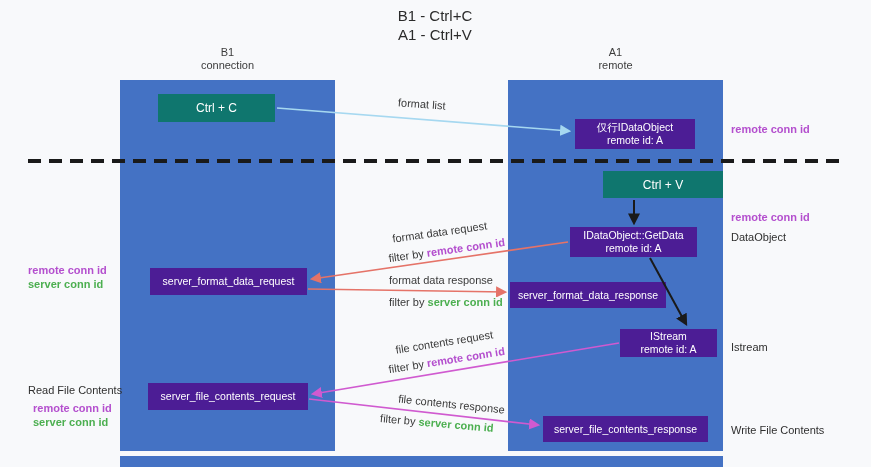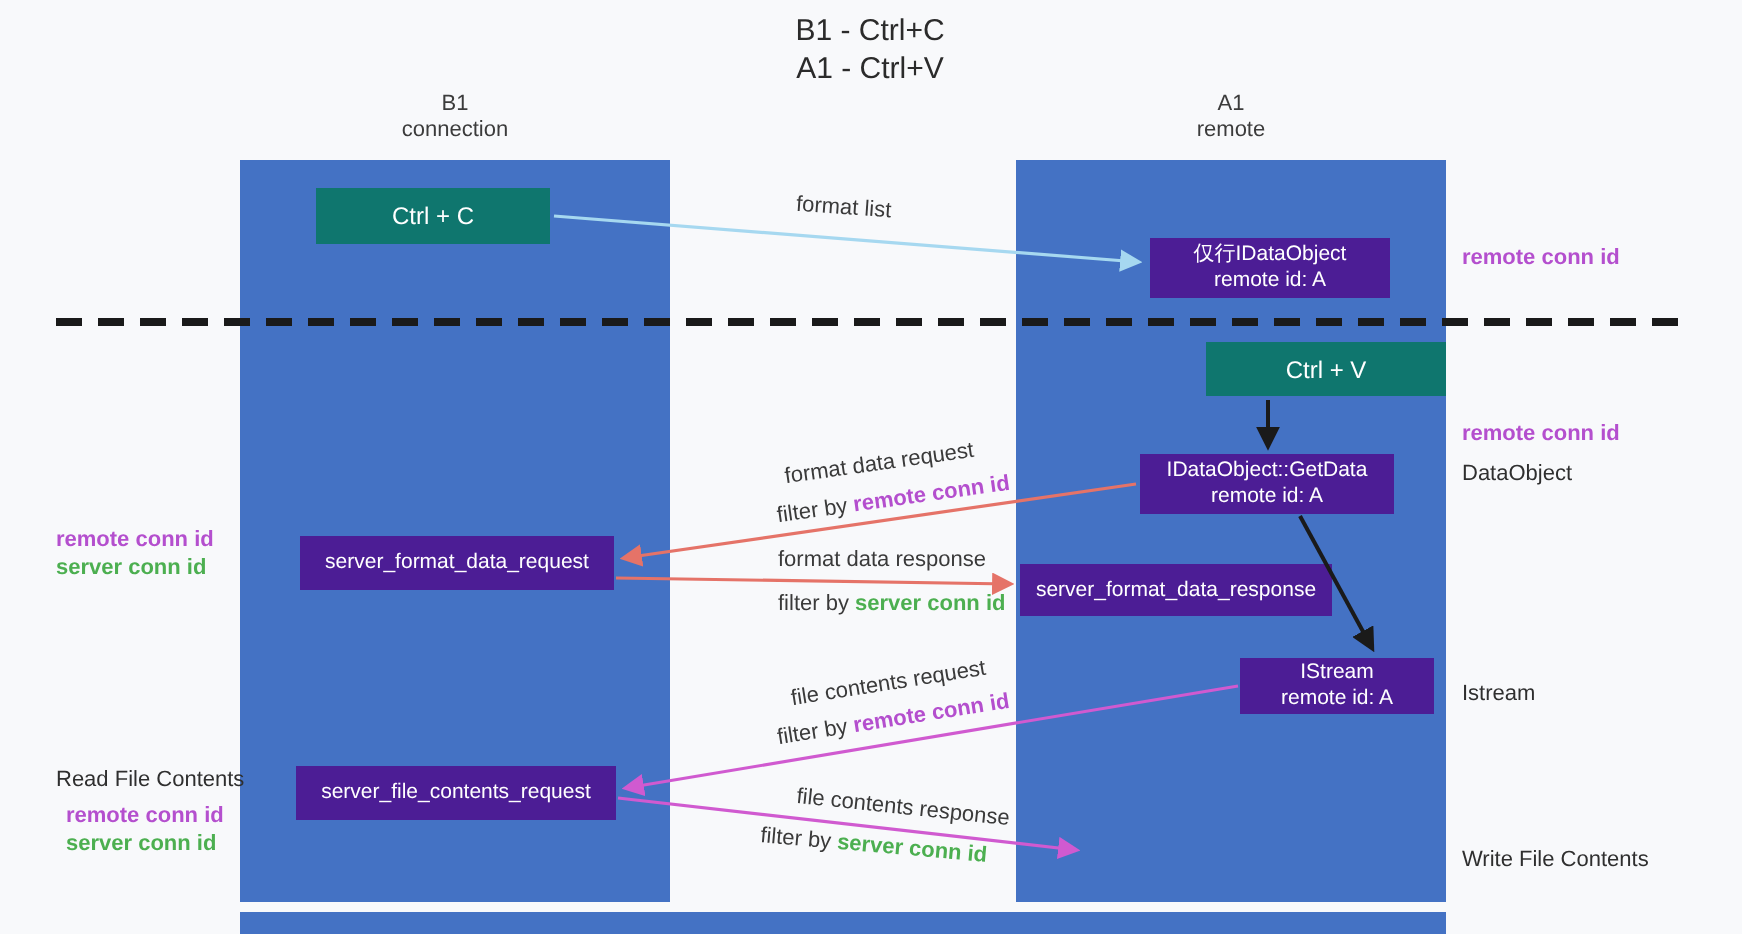--- a/index.html
+++ b/index.html
@@ -74,20 +74,23 @@
 
   <div class="node orange" style="left:620px;top:329px;width:97px;height:28px;">
     <span>IStream</span>
     <span>remote id: A</span>
   </div>
 
   <div class="node orange" style="left:148px;top:383px;width:160px;height:27px;text-align:right;">
     <span>server_file_contents_request</span>
   </div>
 
+  <div class="node orange" style="left:543px;top:416px;width:165px;height:26px;">
+    <span>server_file_contents_response</span>
+  </div>
 
   <svg class="overlay" width="871" height="467" viewBox="0 0 871 467">
     <defs>
       <marker id="m-blue" viewBox="0 0 10 10" refX="8" refY="5" markerWidth="7" markerHeight="7" orient="auto">
           <path d="M0 0 L10 5 L0 10 z" fill="#a6d8f0"></path>
         </marker>
       <marker id="m-black" viewBox="0 0 10 10" refX="8" refY="5" markerWidth="6" markerHeight="6" orient="auto">
           <path d="M0 0 L10 5 L0 10 z" fill="#1a1a1a"></path>
         </marker>
       <marker id="m-red" viewBox="0 0 10 10" refX="8" refY="5" markerWidth="7" markerHeight="7" orient="auto">

